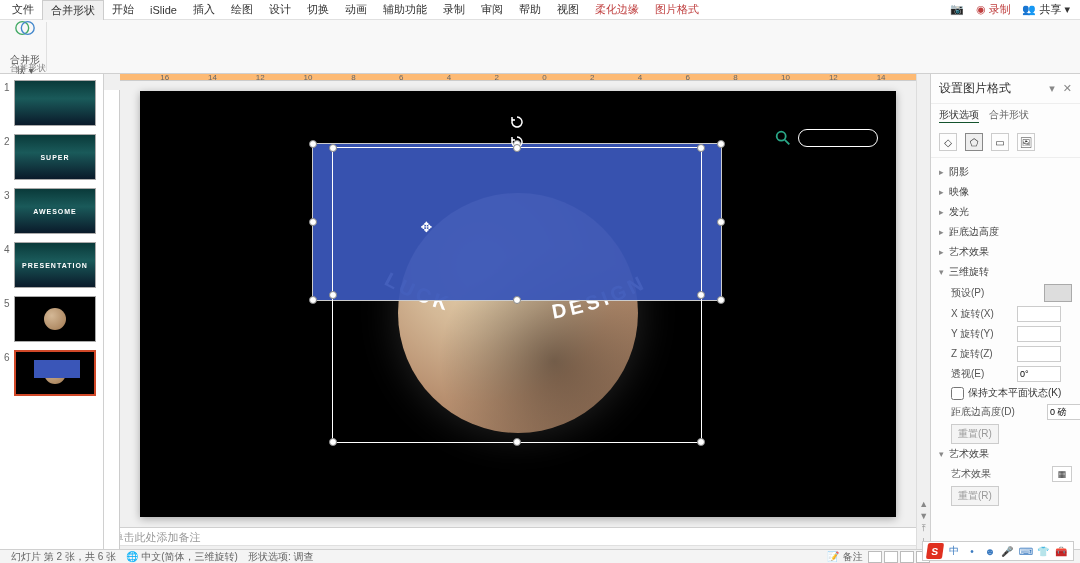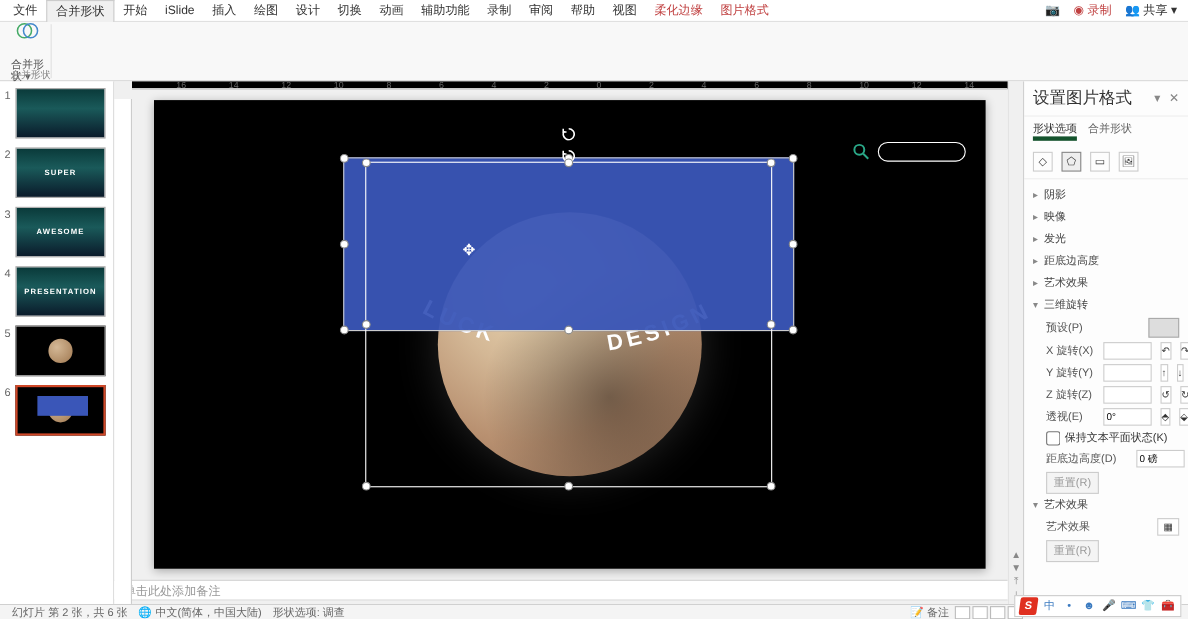--- a/index.html
+++ b/index.html
@@ -11,40 +11,40 @@
 .menubar .menu-item.active { background: #f0f0f0; border: 1px solid #ccc; border-bottom: none; }
 .menubar .menu-item.colored { color: #c04040; }
 .menubar .spacer { flex: 1; }
 .menubar .right-item { padding: 2px 6px; font-size: 11px; cursor: pointer; }
 .menubar .right-item.record { color: #c04040; }
 
 
 .ribbon { height: 54px; background: #f8f8f8; border-bottom: 1px solid #d0d0d0; display: flex; align-items: center; padding: 2px 4px; }
 .ribbon-group { display: flex; flex-direction: column; align-items: center; padding: 0 6px; border-right: 1px solid #e0e0e0; height: 100%; justify-content: center; }
 .ribbon-icon { width: 24px; height: 24px; display: flex; align-items: center; justify-content: center; }
-.ribbon-label { font-size: 10px; color: #555; margin-top: 15px; text-align: left; line-height: 1.1; }
+.ribbon-label { font-size: 10px; color: #555; margin-top: 15px; text-align: center; line-height: 1.1; }
 
 
 .main { display: flex; height: 475px; }
 
 
 .thumbs { width: 108px; background: #fff; border-right: 1px solid #d0d0d0; overflow-y: auto; padding: 4px 0; }
 .thumb-row { display: flex; align-items: flex-start; padding: 2px 4px; margin-bottom: 4px; }
 .thumb-num { width: 10px; font-size: 10px; color: #666; padding-top: 2px; }
 .thumb-img { width: 82px; height: 46px; background: #1a2838; border: 1px solid #aaa; position: relative; overflow: hidden; display: flex; align-items: center; justify-content: center; }
 .thumb-img.selected { border: 2px solid #d04828; }
 .thumb-text { color: #fff; font-size: 7px; font-weight: bold; letter-spacing: 1px; }
 .thumb-aurora { background: linear-gradient(180deg, #0a3a3a 0%, #1a5a5a 40%, #0a1a2a 100%); }
 .thumb-planet { background: #000; }
 .thumb-planet-circle { width: 22px; height: 22px; border-radius: 50%; background: radial-gradient(circle at 35% 35%, #d4b896, #a07850); }
 .thumb-blue-rect { position: absolute; top: 8px; left: 18px; width: 46px; height: 18px; background: #3a56b8; }
 
 
 .canvas-area { flex: 1; background: #f0f0f0; display: flex; flex-direction: column; position: relative; }
-.ruler-h { height: 16px; background: #000000; border-bottom: 1px solid #ccc; position: relative; margin-left: 16px; font-size: 8px; color: #666; display: flex; align-items: center; overflow: hidden; }
+.ruler-h { height: 16px; background: #fdba74; border-bottom: 1px solid #ccc; position: relative; margin-left: 16px; font-size: 8px; color: #666; display: flex; align-items: center; overflow: hidden; }
 .ruler-v { width: 16px; background: #fff; border-right: 1px solid #ccc; position: absolute; left: 0; top: 16px; bottom: 0; }
 .canvas-inner { flex: 1; display: flex; align-items: center; justify-content: center; position: relative; padding: 10px 20px 10px 36px; }
 .slide { width: 756px; height: 426px; background: #000; position: relative; box-shadow: 0 2px 8px rgba(0,0,0,0.3); }
 
 
 .planet { position: absolute; width: 240px; height: 240px; border-radius: 50%; background: radial-gradient(circle at 35% 30%, #e8d4b0 0%, #d4b896 30%, #b89070 60%, #8a6850 100%); left: 258px; top: 102px; box-shadow: 0 0 40px rgba(255,255,255,0.15); }
 .planet::before { content: ""; position: absolute; inset: 0; border-radius: 50%; background: radial-gradient(circle at 65% 70%, rgba(0,0,0,0.4), transparent 50%); }
 
 
 .ring-text { position: absolute; width: 300px; height: 80px; left: 228px; top: 170px; pointer-events: none; }
@@ -66,32 +66,32 @@
 .search-icon { width: 18px; height: 18px; color: #2aa888; }
 .pill { width: 80px; height: 18px; border: 1px solid #fff; border-radius: 10px; }
 
 
 .notes { height: 18px; background: #fff; border-top: 1px solid #d0d0d0; padding: 2px 8px; font-size: 11px; color: #999; }
 .notes-scroll { height: 8px; background: #f0f0f0; border-top: 1px solid #e0e0e0; }
 
 
 .format-panel { width: 150px; background: #fdfdfd; border-left: 1px solid #d0d0d0; display: flex; flex-direction: column; font-size: 11px; }
 .fp-header { padding: 6px 8px; display: flex; align-items: center; justify-content: space-between; border-bottom: 1px solid #eee; }
-.fp-title { font-size: 15px; color: #333; }
+.fp-title { font-size: 12px; color: #333; }
 .fp-close { display: flex; gap: 8px; color: #888; }
 .fp-tabs { display: flex; gap: 10px; padding: 4px 8px; font-size: 10px; color: #666; }
-.fp-tabs .t.active { color: #333; border-bottom: 4px solid #14532d; }
+.fp-tabs .t.active { color: #333; border-bottom: 1px solid #14532d; }
 .fp-icons { display: flex; gap: 8px; padding: 6px 8px; border-bottom: 1px solid #eee; }
 .fp-icon { width: 18px; height: 18px; border: 1px solid #ccc; display: flex; align-items: center; justify-content: center; font-size: 10px; }
 .fp-icon.active { background: #eee; border-color: #888; }
 .fp-section { padding: 4px 8px; }
 .fp-item { display: flex; align-items: center; padding: 3px 0; font-size: 10px; color: #444; cursor: pointer; }
 .fp-item .chev { width: 10px; font-size: 9px; color: #888; }
 .fp-sub { padding-left: 12px; }
-.fp-row { display: flex; align-items: center; gap: 8px; padding: 2px 0; font-size: 10px; }
+.fp-row { display: flex; align-items: center; gap: 22px; padding: 2px 0; font-size: 10px; }
 .fp-row label { flex: 0 0 44px; color: #555; }
 .fp-input { width: 44px; height: 16px; border: 1px solid #ccc; font-size: 9px; padding: 0 2px; }
 .fp-btn { width: 16px; height: 16px; border: 1px solid #ccc; background: #fff; font-size: 9px; display: flex; align-items: center; justify-content: center; }
 .fp-swatch { width: 28px; height: 18px; border: 1px solid #aaa; background: #ddd; }
 .fp-check { display: flex; align-items: center; gap: 4px; font-size: 10px; padding: 2px 0; }
 .fp-reset { padding: 2px 6px; border: 1px solid #ccc; background: #f4f4f4; font-size: 10px; color: #999; margin-top: 2px; display: inline-block; }
 
 
 .statusbar { height: 14px; background: #f4f4f4; border-top: 1px solid #d0d0d0; display: flex; align-items: center; padding: 0 6px; font-size: 10px; color: #666; }
 .statusbar .spacer { flex: 1; }
@@ -366,21 +366,21 @@
             <div class="fp-btn" style="width:20px">▦</div>
           </div>
         <span class="fp-reset">重置(R)</span>
       </div>
     </div>
   </div>
 </div>
 
 <div class="statusbar">
   <span class="sb-item">幻灯片 第 2 张，共 6 张</span>
-  <span class="sb-item">🌐 <span>中文(简体，中国大陆)</span></span>
+  <span class="sb-item">🌐 <span>中文(简体，三维旋转)</span></span>
   <span class="sb-item">形状选项: 调查</span>
   <span class="spacer"></span>
   <span class="sb-item">📝 <span>备注</span></span>
   <span class="sb-icons">
     <span class="sb-vicon"></span>
     <span class="sb-vicon"></span>
     <span class="sb-vicon"></span>
     <span class="sb-vicon"></span>
   </span>
   <span class="sb-item">−</span>

